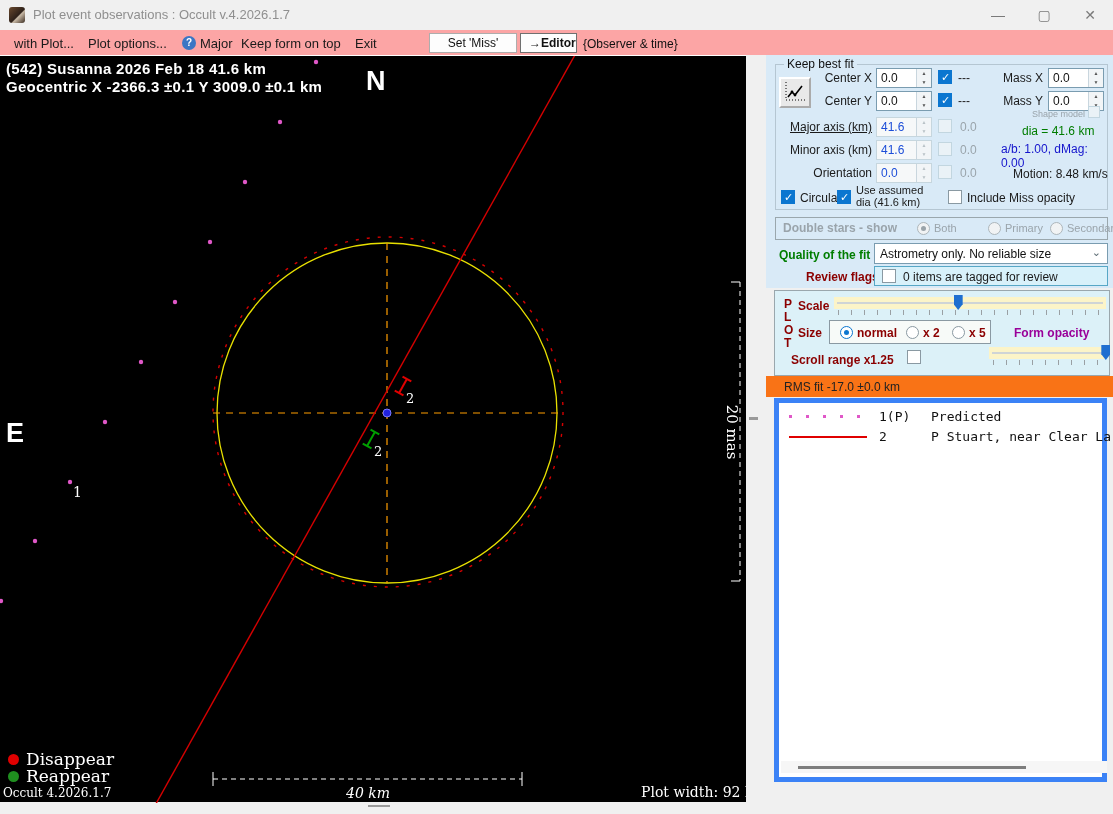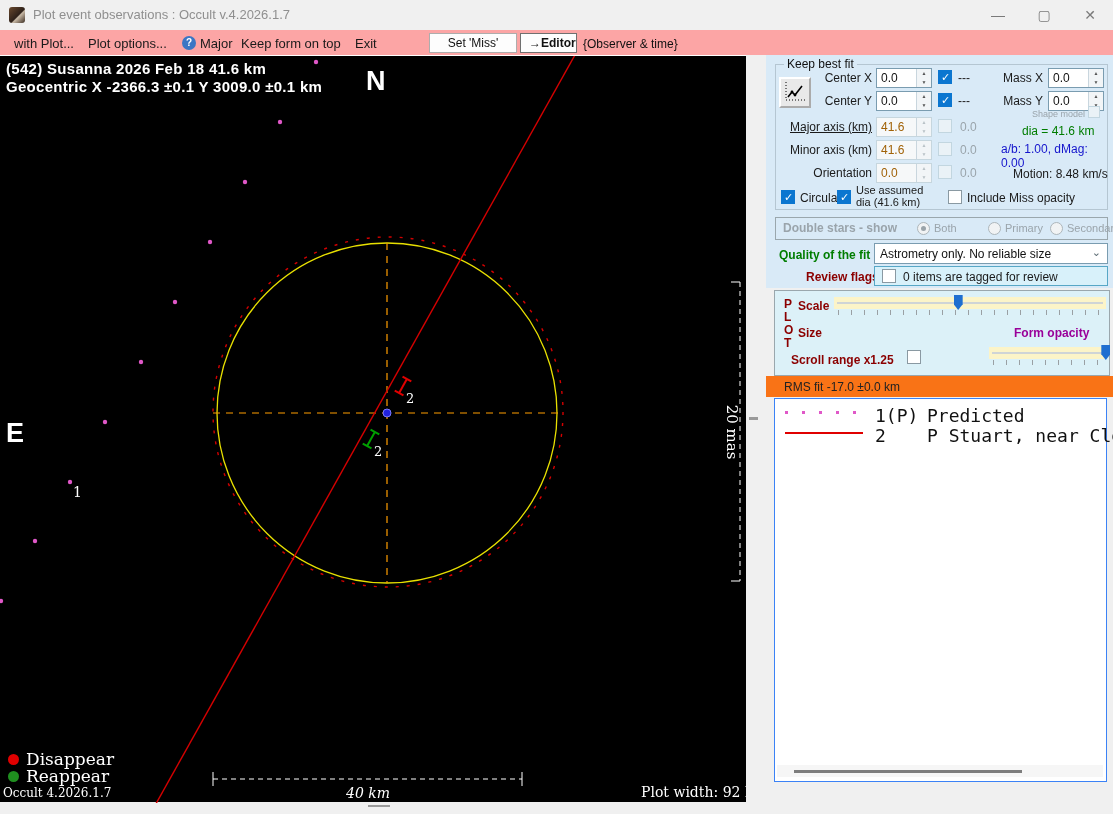--- a/index.html
+++ b/index.html
@@ -47,21 +47,21 @@
   .gray { color:#9aa4ab !important; }
   .green { color:#007d00; } .blue { color:#1414cc; }
   .darkred { color:#8b0000; font-weight:bold; } .purple { color:#990099; font-weight:bold; }
 
   .spin { position:absolute; width:56px; height:20px; background:#fff; border:1px solid #7a9cb0;
           font-size:12px; color:#111; }
   .spin .val { position:absolute; left:4px; top:2px; }
   .spin .arrows { position:absolute; right:0; top:0; width:15px; height:18px; border-left:1px solid #c9d6de; }
   .spin .arrows div { height:9px; font-size:5px; color:#555; text-align:center; line-height:9px; background:#f2f5f7; }
   .spin.disabled { background:#f6f8f9; border-color:#c6d6de; }
-  .spin.disabled .val { color:#a16207; }
+  .spin.disabled .val { color:#1d4ed8; }
   .spin.disabled .arrows div { color:#b9c2c7; }
 
   .cbx { position:absolute; width:14px; height:14px; border:1px solid #8a99a2; background:#fff; }
   .cbx.checked { background:#0b76d0; border-color:#0b76d0; }
   .cbx.checked::after { content:"✓"; color:#fff; font-size:11px; position:absolute; left:2px; top:0px; }
   .cbx.disabled { border-color:#c2d6e0; background:#eaf2f7; }
   .cbx.small { width:12px; height:12px; }
 
   .rad { position:absolute; width:13px; height:13px; border-radius:50%; border:1px solid #8a99a2; background:#fff; }
   .rad.sel { border-color:#0b76d0; }
@@ -82,21 +82,21 @@
   .slider .ticks { position:absolute; left:4px; right:4px; bottom:-6px; height:5px;
         background:repeating-linear-gradient(90deg,#9aa0a4 0 1px,transparent 1px 13px); }
   .thumb { position:absolute; top:-2px; width:9px; height:15px; background:#1f6fd0;
         clip-path:polygon(0 0,100% 0,100% 62%,50% 100%,0 62%); }
   .size-box { position:absolute; background:#f7faf8; border:1px solid #8a99a2; }
 
   .rms-row { position:absolute; left:766px; top:376px; width:347px; height:21px; background:#f97316; }
   .rms-text { position:absolute; left:18px; top:4px; font-size:12px; color:#222; }
 
   .legend-box { position:absolute; left:774px; top:398px; width:333px; height:384px; background:#fff;
-                border:1px solid #3b82f6; font-family:"DejaVu Sans Mono", monospace; font-size:18px; color:#111; }
+                border:5px solid #3b82f6; font-family:"DejaVu Sans Mono", monospace; font-size:13px; color:#111; }
   .lrow { position:relative; height:14px; margin-top:6px; }
   .lsample { position:absolute; left:10px; top:6px; width:78px; height:3px; }
   .lsample.dotted { background:repeating-linear-gradient(90deg,#e058c8 0 3px,transparent 3px 17px); }
   .lsample.solid { background:#e00000; height:2px; top:7px; }
   .lid { position:absolute; left:100px; white-space:pre; }
   .lname { position:absolute; left:152px; white-space:pre; }
   .hscroll { position:absolute; left:2px; bottom:4px; width:326px; height:12px; background:#f6f6f6; }
   .hthumb { position:absolute; left:17px; top:5px; width:228px; height:3px; background:#7d7d7d; }
 
   .splitter-dash { position:absolute; left:749px; top:417px; width:9px; height:3px; background:#9a9a9a; }
@@ -320,20 +320,28 @@
     <div class="plot-letter" style="top:45px;">T</div>
 
     <div class="flabel darkred" style="left:23px;top:8px;position:absolute;">Scale</div>
     <div class="slider" style="left:59px;top:6px;width:272px;height:12px;position:absolute;">
       <div class="groove"></div>
       <div class="ticks"></div>
       <div class="thumb" style="left: 44%;"></div>
     </div>
 
     <div class="flabel darkred" style="left:23px;top:35px;position:absolute;">Size</div>
+    <div class="size-box" style="left:54px;top:29px;width:162px;height:24px;">
+      <div class="rad sel" style="left:10px;top:5px;"></div>
+      <div class="flabel darkred" style="left:27px;top:5px;position:absolute;">normal</div>
+      <div class="rad" style="left:76px;top:5px;"></div>
+      <div class="flabel darkred" style="left:93px;top:5px;position:absolute;">x 2</div>
+      <div class="rad" style="left:122px;top:5px;"></div>
+      <div class="flabel darkred" style="left:139px;top:5px;position:absolute;">x 5</div>
+    </div>
     <div class="flabel purple" style="left:239px;top:35px;position:absolute;">Form opacity</div>
 
     <div class="flabel darkred" style="left:16px;top:62px;position:absolute;">Scroll range x1.25</div>
     <div class="cbx" style="left:132px;top:59px;"></div>
     <div class="slider" style="left:214px;top:56px;width:117px;height:12px;position:absolute;">
       <div class="groove"></div>
       <div class="ticks"></div>
       <div class="thumb" style="left: 96%;"></div>
     </div>
   </div>

